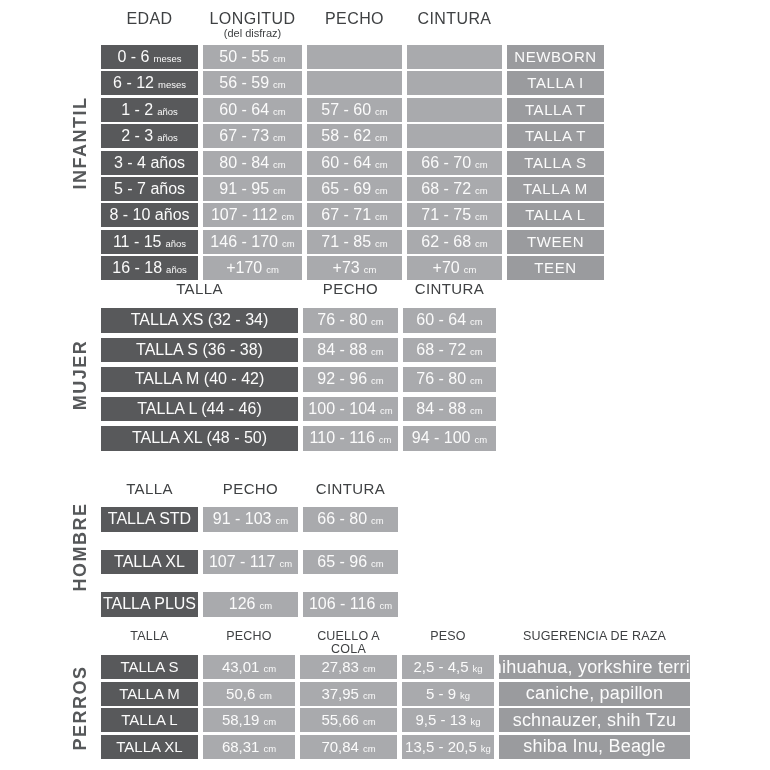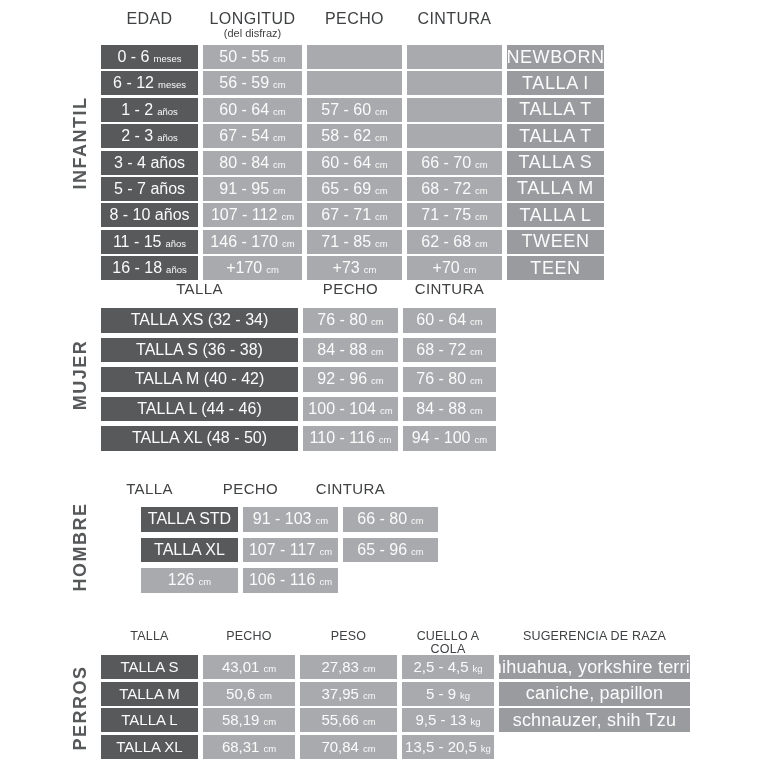--- a/index.html
+++ b/index.html
@@ -31,33 +31,33 @@
   .cell.medium{background:var(--cell_medium,#9a9b9e);}
   .txt{white-space:nowrap;}
   .val{font-size:16px;}
   .unit{font-size:9.5px;margin-left:4px;}
 
   
   .sec-infantil{left:101px;top:25px;margin-top:20px;}
   .sec-infantil .heads,.sec-infantil .rows{grid-template-columns:97px 99px 95px 95px 97px;}
   .sec-infantil .rows{grid-auto-rows:24px;row-gap:2.4px;}
   .sec-infantil .heads{top:-34px;}
-  .sec-infantil .cell:nth-child(5n) .val{font-size:18px;letter-spacing:.6px;}
+  .sec-infantil .cell:nth-child(5n) .val{font-size:15px;letter-spacing:.6px;}
 
   
   .sec-mujer{left:101px;top:308px;}
   .sec-mujer .heads,.sec-mujer .rows{grid-template-columns:197px 95px 93px;}
   .sec-mujer .rows{grid-auto-rows:24.5px;row-gap:5px;}
   .sec-mujer .heads{top:-27px;}
   .sec-mujer .head-main{font-size:15px;line-height:15px;}
 
   
   .sec-hombre{left:101px;top:507px;}
   .sec-hombre .heads,.sec-hombre .rows{grid-template-columns:97px 95px 95px;}
-  .sec-hombre .rows{grid-auto-rows:24.5px;row-gap:6px;margin-left:40px;}
+  .sec-hombre .rows{grid-auto-rows:24.5px;row-gap:18px;}
   .sec-hombre .heads{top:-26px;}
   .sec-hombre .head-main{font-size:15px;line-height:15px;}
 
   
   .sec-perros{left:101px;top:655px;}
   .sec-perros .heads,.sec-perros .rows{grid-template-columns:97px 92px 97px 92px 191px;}
   .sec-perros .rows{grid-auto-rows:24px;row-gap:2.6px;}
   .sec-perros .heads{top:-25px;}
   .sec-perros .head-main{font-size:12.5px;line-height:13px;letter-spacing:.2px;}
   .sec-perros .val{font-size:15px;}
@@ -143,21 +143,21 @@
         <div class="cell light">
           <span class="txt"><span class="val"></span></span>
         </div>
         <div class="cell medium">
           <span class="txt"><span class="val">TALLA T</span></span>
         </div>
         <div class="cell dark">
           <span class="txt"><span class="val">2 - 3</span><span class="unit">años</span></span>
         </div>
         <div class="cell light">
-          <span class="txt"><span class="val">67 - 54</span><span class="unit">cm</span></span>
+          <span class="txt"><span class="val">67 - 73</span><span class="unit">cm</span></span>
         </div>
         <div class="cell light">
           <span class="txt"><span class="val">58 - 62</span><span class="unit">cm</span></span>
         </div>
         <div class="cell light">
           <span class="txt"><span class="val"></span></span>
         </div>
         <div class="cell medium">
           <span class="txt"><span class="val">TALLA T</span></span>
         </div>
@@ -324,44 +324,47 @@
         </div>
         <div class="cell dark">
           <span class="txt"><span class="val">TALLA XL</span></span>
         </div>
         <div class="cell light">
           <span class="txt"><span class="val">107 - 117</span><span class="unit">cm</span></span>
         </div>
         <div class="cell light">
           <span class="txt"><span class="val">65 - 96</span><span class="unit">cm</span></span>
         </div>
+        <div class="cell dark">
+          <span class="txt"><span class="val">TALLA PLUS</span></span>
+        </div>
         <div class="cell light">
           <span class="txt"><span class="val">126</span><span class="unit">cm</span></span>
         </div>
         <div class="cell light">
           <span class="txt"><span class="val">106 - 116</span><span class="unit">cm</span></span>
         </div>
       </div>
   </section>
 
   <section class="sec sec-perros">
     <div class="heads">
         <div>
           <div class="head-main">TALLA</div>
         </div>
         <div>
           <div class="head-main">PECHO</div>
         </div>
         <div>
+          <div class="head-main">CUELLO A COLA</div>
+        </div>
+        <div>
           <div class="head-main">PESO</div>
         </div>
         <div>
-          <div class="head-main">CUELLO A COLA</div>
-        </div>
-        <div>
           <div class="head-main">SUGERENCIA DE RAZA</div>
         </div>
       </div>
     <div class="rows">
         <div class="cell dark">
           <span class="txt"><span class="val">TALLA S</span></span>
         </div>
         <div class="cell light">
           <span class="txt"><span class="val">43,01</span><span class="unit">cm</span></span>
         </div>
@@ -409,16 +412,19 @@
         </div>
         <div class="cell light">
           <span class="txt"><span class="val">68,31</span><span class="unit">cm</span></span>
         </div>
         <div class="cell light">
           <span class="txt"><span class="val">70,84</span><span class="unit">cm</span></span>
         </div>
         <div class="cell light">
           <span class="txt"><span class="val">13,5 - 20,5</span><span class="unit">kg</span></span>
         </div>
+        <div class="cell medium">
+          <span class="txt"><span class="val">shiba Inu, Beagle</span></span>
+        </div>
       </div>
   </section>
 
 </div>
 
 </body></html>

